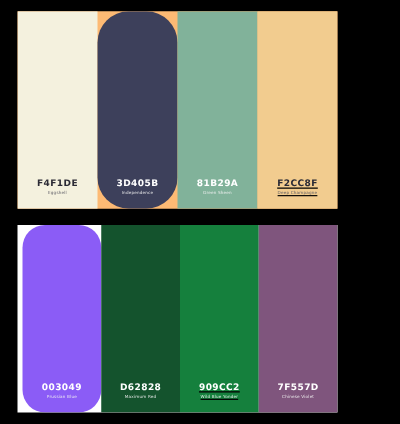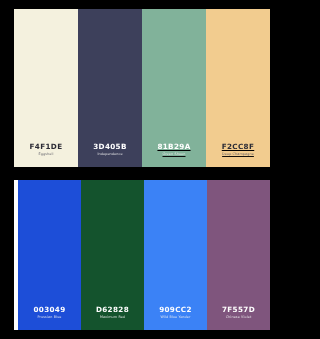--- a/index.html
+++ b/index.html
@@ -91,54 +91,54 @@
 
 <div class="stage">
 
   <div class="palette-card" id="palette-card-1" style="background: #fdba74;">
       <div class="swatch text-dark" style="background: rgb(244, 241, 222);">
         <div class="swatch-labels">
           <div class="swatch-hex">F4F1DE</div>
           <div class="swatch-name">Eggshell</div>
         </div>
       </div>
-      <div class="swatch text-light" style="background: rgb(61, 64, 91);">
+      <div class="swatch text-light" style="background: rgb(61, 64, 91); border-radius: 25px;">
         <div class="swatch-labels">
           <div class="swatch-hex">3D405B</div>
           <div class="swatch-name">Independence</div>
         </div>
       </div>
-      <div class="swatch text-light" style="background: rgb(129, 178, 154); text-decoration: underline;">
+      <div class="swatch text-light" style="background: rgb(129, 178, 154);">
         <div class="swatch-labels">
           <div class="swatch-hex">81B29A</div>
           <div class="swatch-name">Green Sheen</div>
         </div>
       </div>
       <div class="swatch text-dark" style="background: rgb(242, 204, 143); text-decoration: underline;">
         <div class="swatch-labels">
           <div class="swatch-hex">F2CC8F</div>
           <div class="swatch-name">Deep Champagne</div>
         </div>
       </div>
     </div>
 
   <div class="palette-card" id="palette-card-2" style="background: rgb(255, 255, 255);">
-      <div class="swatch text-light" style="background: #1d4ed8;">
+      <div class="swatch text-light" style="background: #8b5cf6; border-radius: 18px;">
         <div class="swatch-labels">
           <div class="swatch-hex">003049</div>
           <div class="swatch-name">Prussian Blue</div>
         </div>
       </div>
       <div class="swatch text-light" style="background: #14532d;">
         <div class="swatch-labels">
           <div class="swatch-hex">D62828</div>
           <div class="swatch-name">Maximum Red</div>
         </div>
       </div>
-      <div class="swatch text-light" style="background: #3b82f6;">
+      <div class="swatch text-light" style="background: #15803d; text-decoration: underline;">
         <div class="swatch-labels">
           <div class="swatch-hex">909CC2</div>
           <div class="swatch-name">Wild Blue Yonder</div>
         </div>
       </div>
       <div class="swatch text-light" style="background: rgb(127, 85, 125);">
         <div class="swatch-labels">
           <div class="swatch-hex">7F557D</div>
           <div class="swatch-name">Chinese Violet</div>
         </div>

